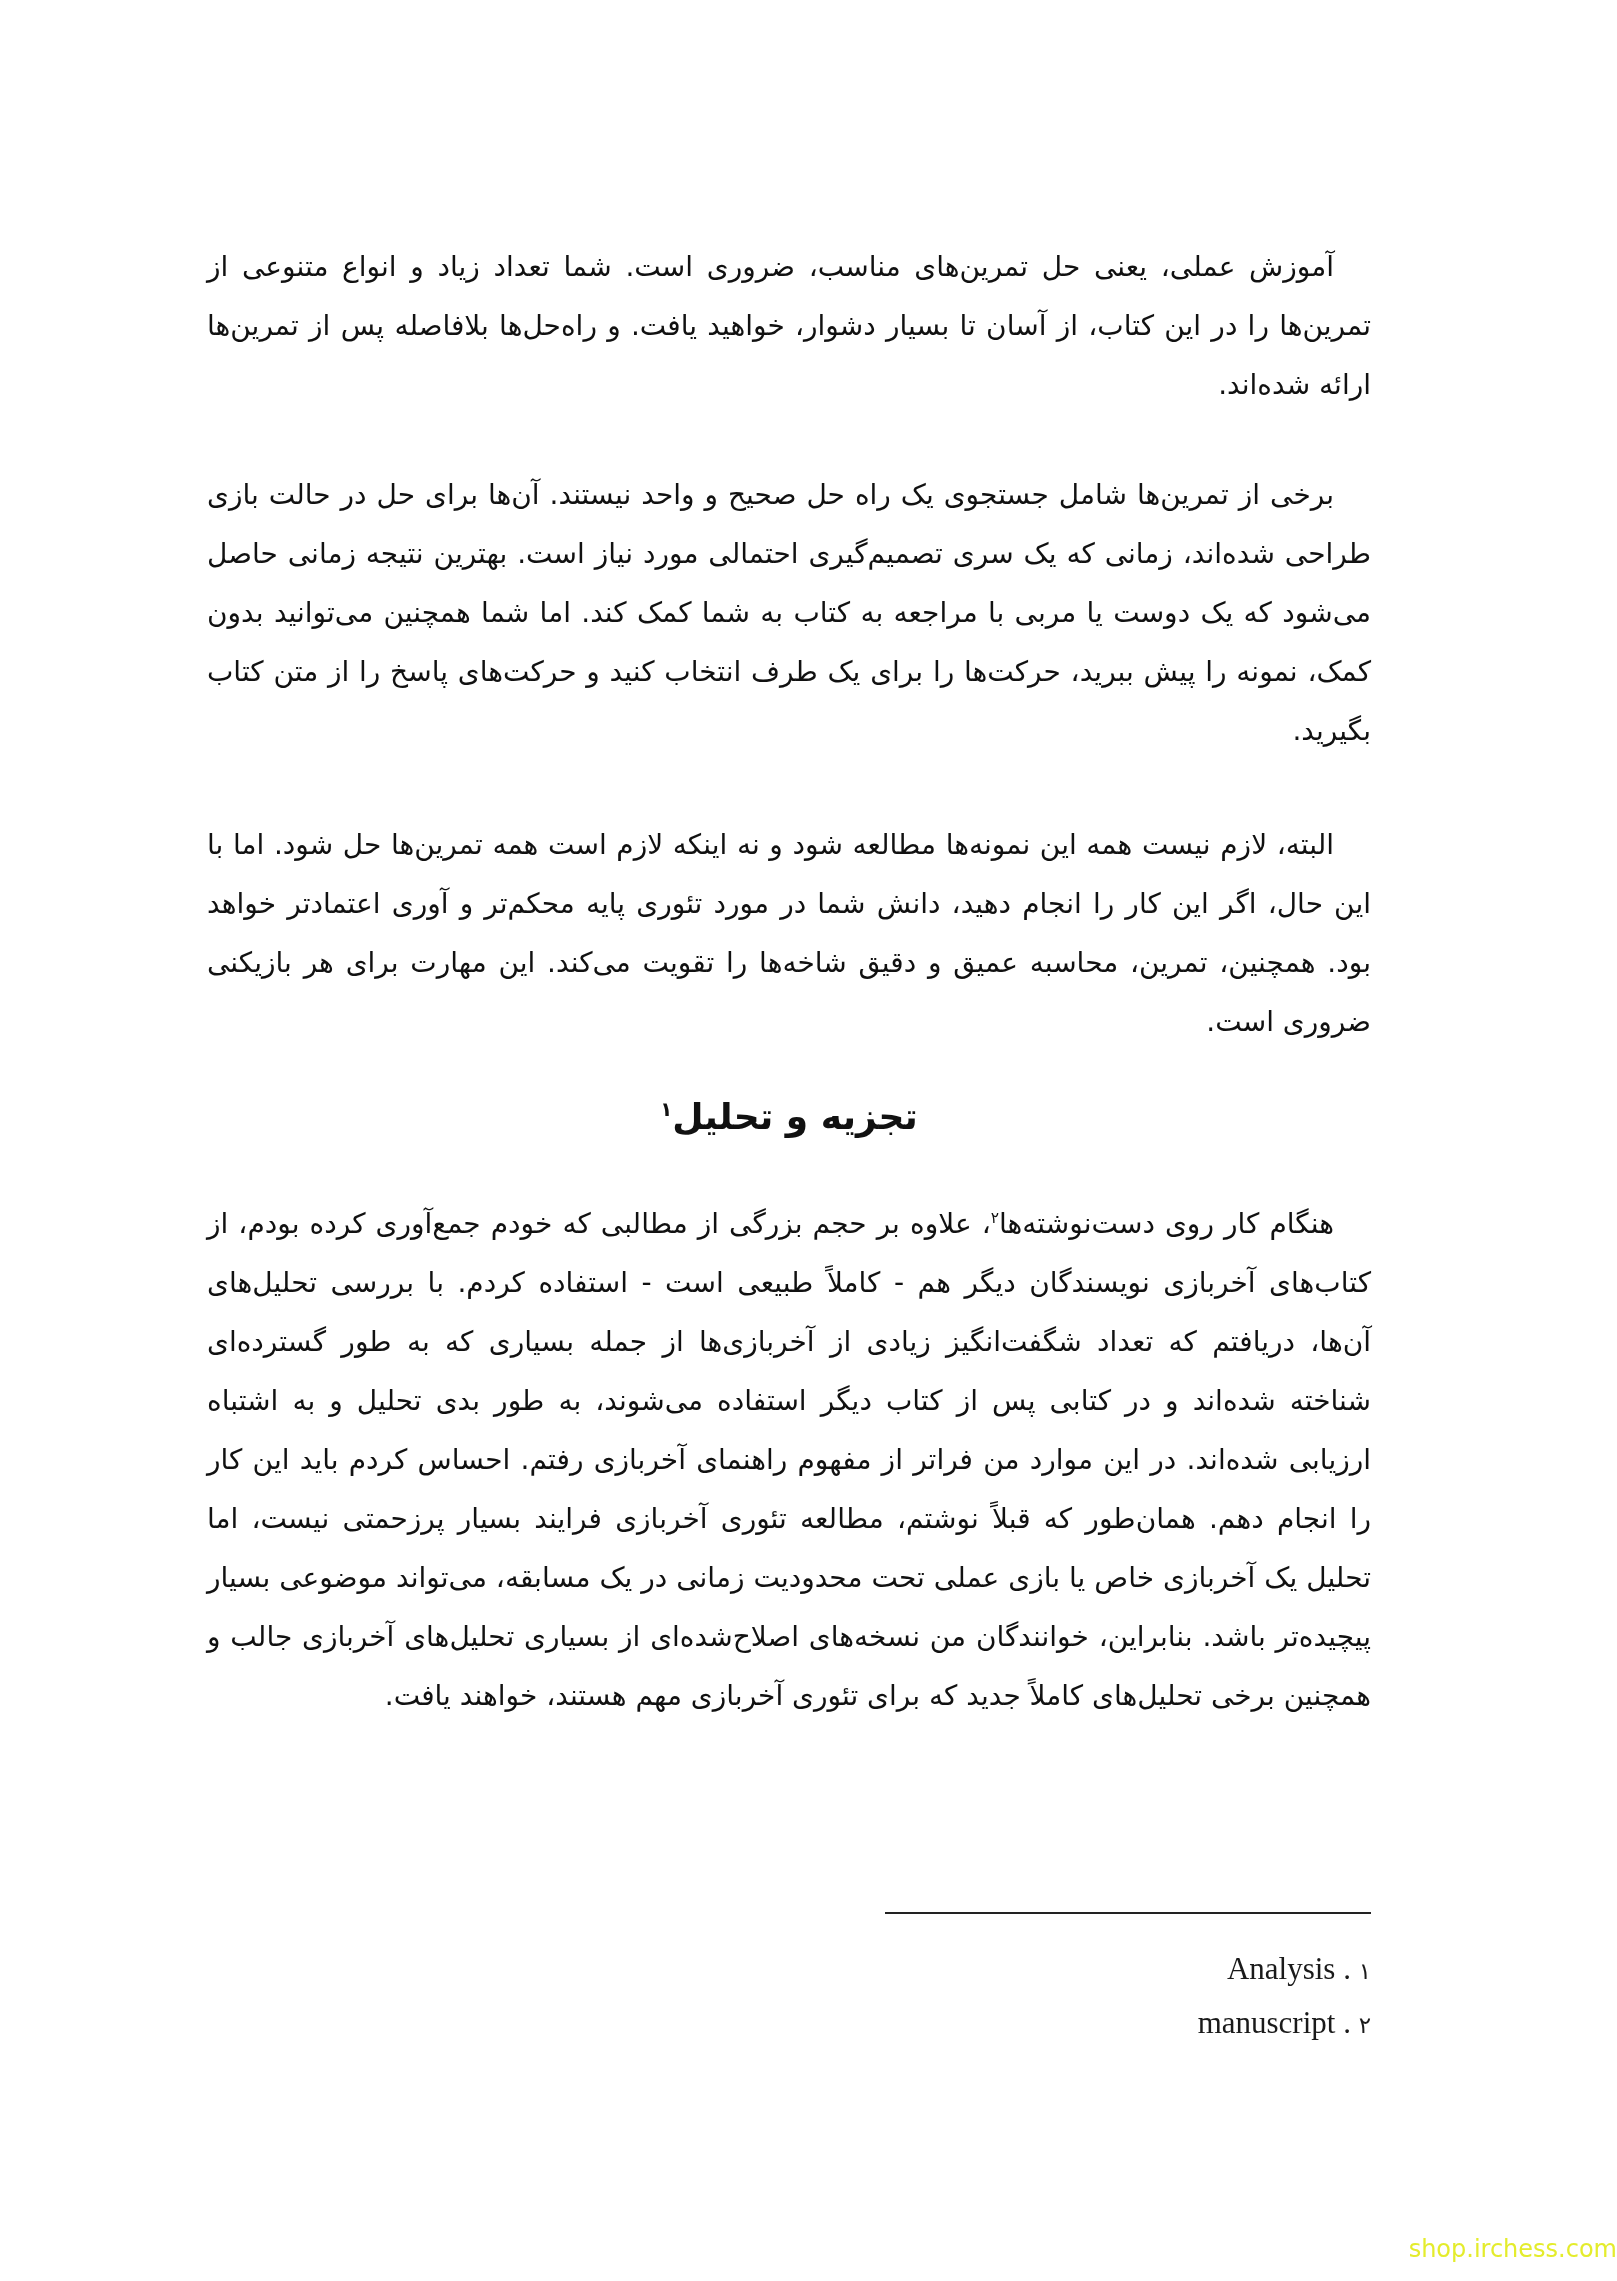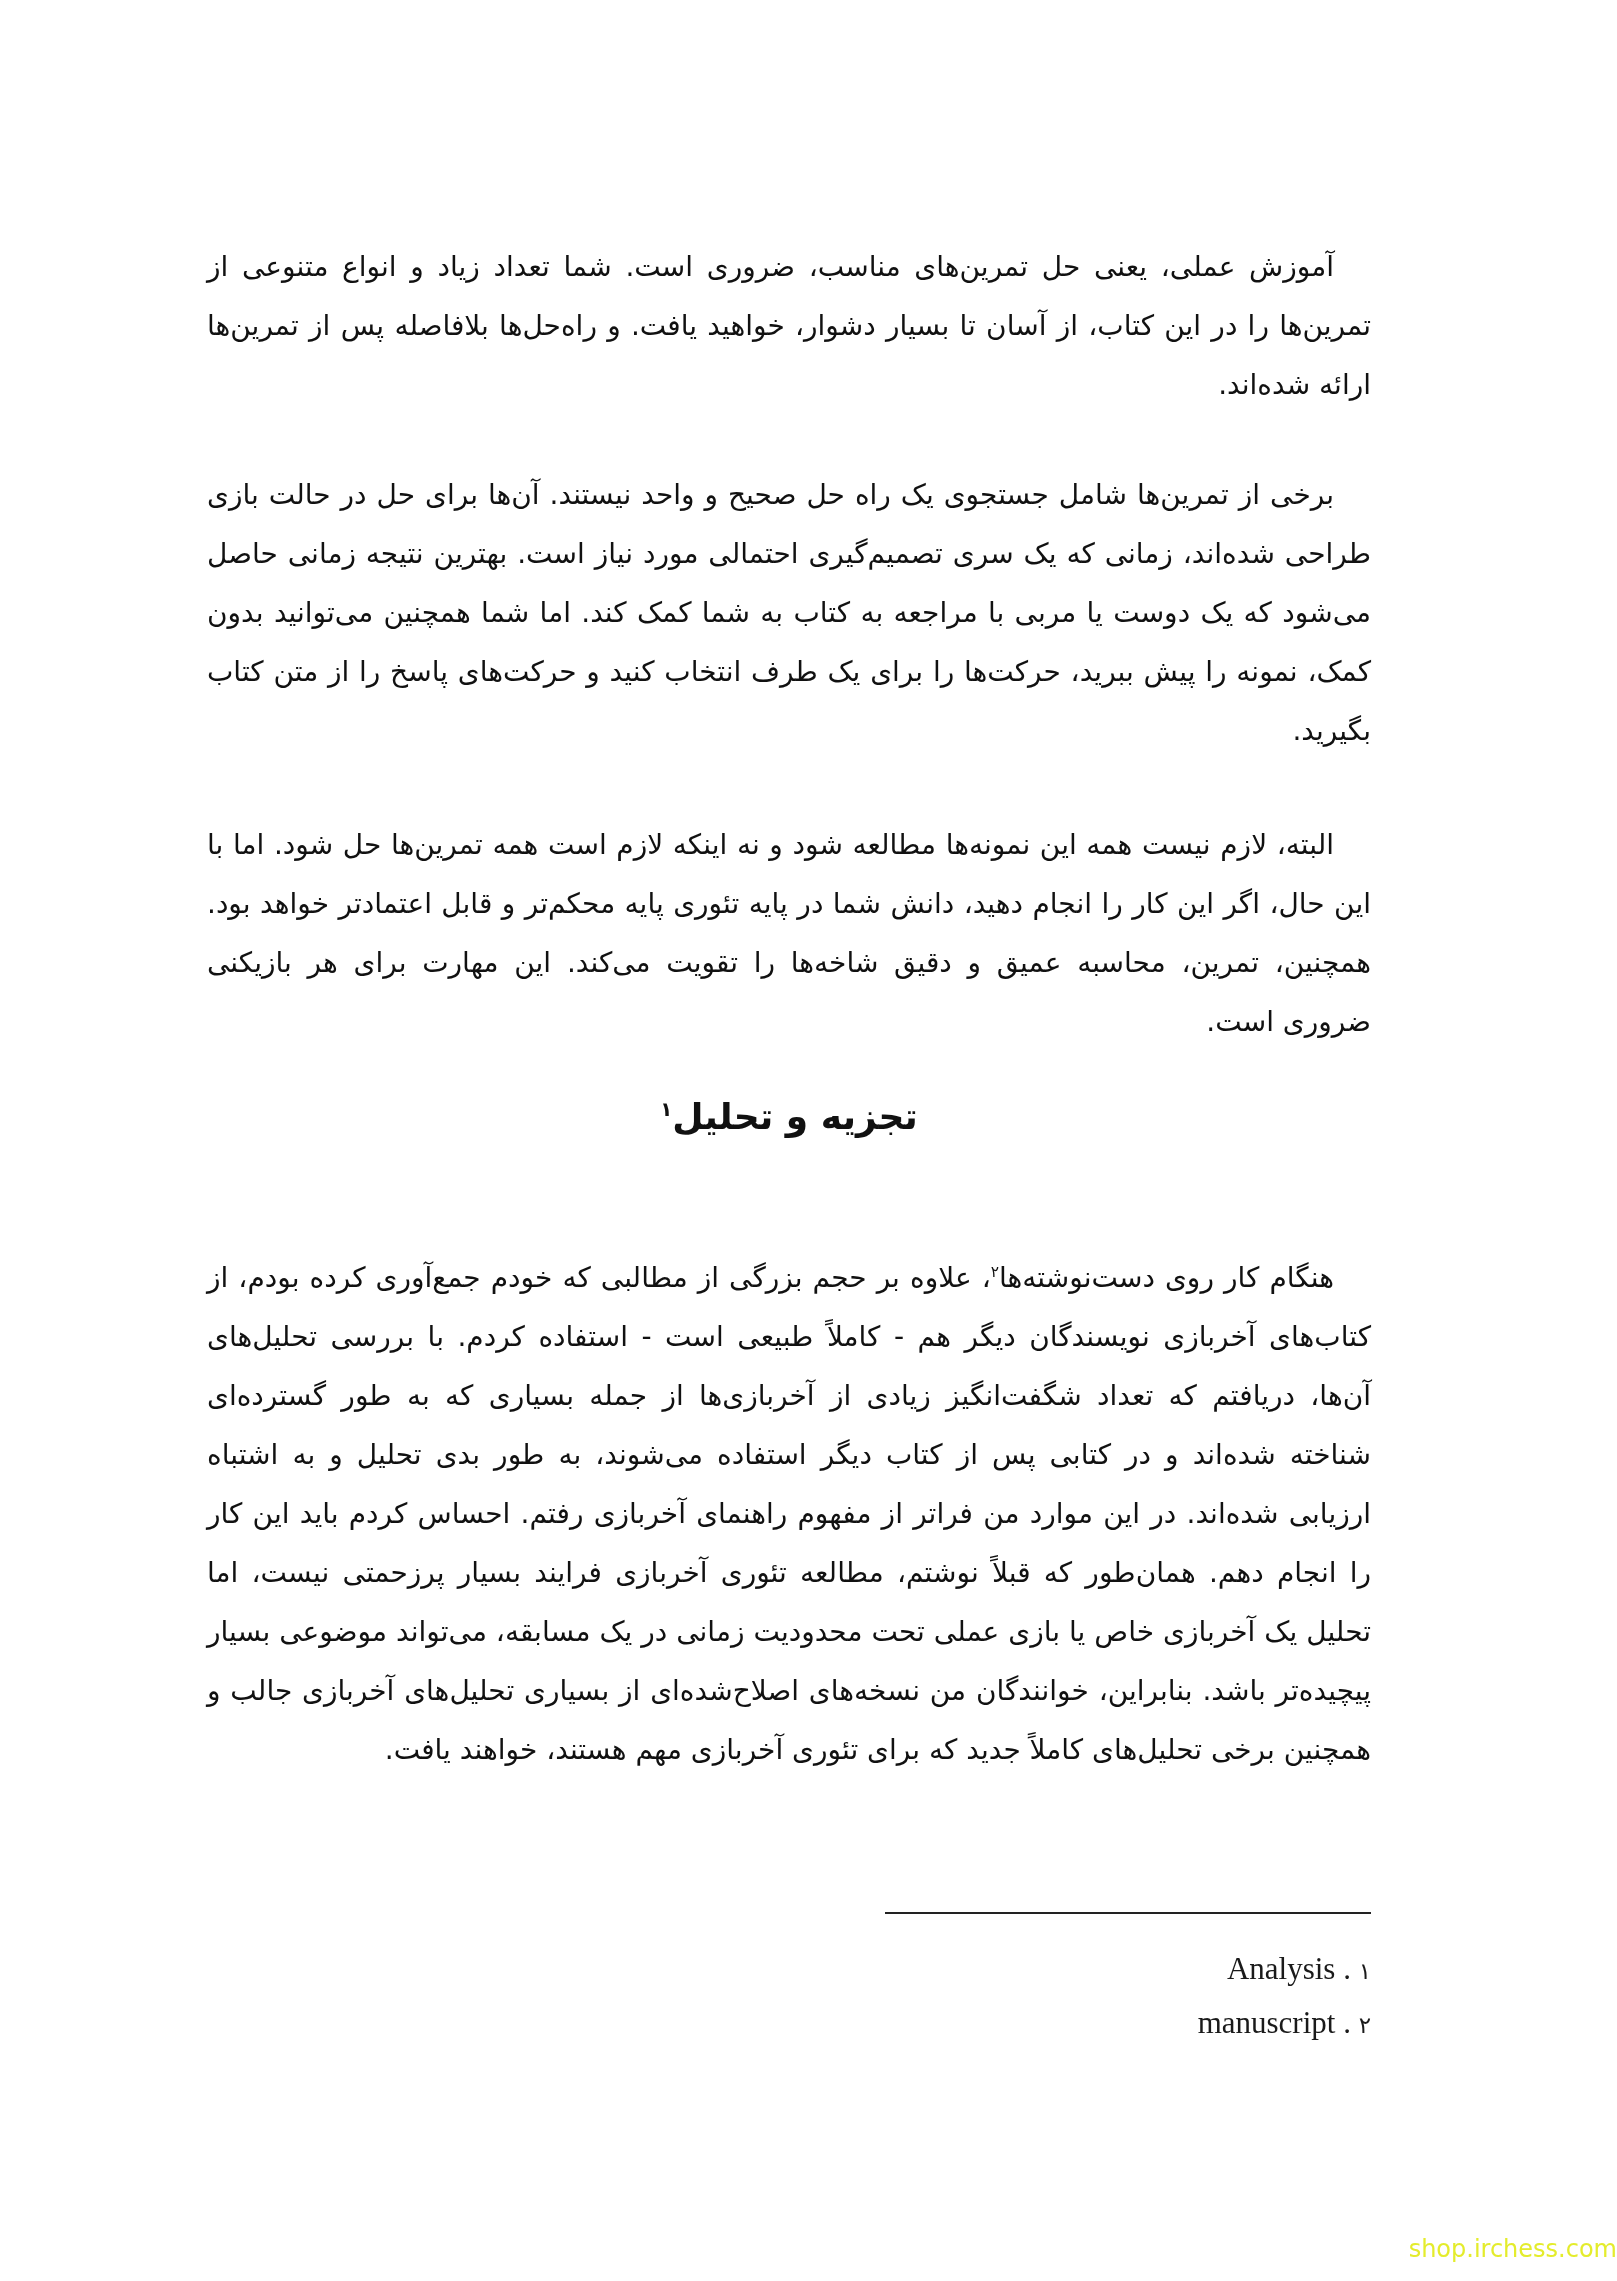--- a/index.html
+++ b/index.html
@@ -32,21 +32,21 @@
       line-height: 59px;
       text-align: justify;
       text-align-last: right;
       text-indent: 37px;
       direction: rtl;
       font-weight: 500;
     }
     #p1 { top: 237px; }
     #p2 { top: 465px; }
     #p3 { top: 815px; }
-    #p4 { top: 1248px; }
+    #p4 { top: 1194px; }
     .heading {
       position: absolute;
       left: 0;
       right: 0;
       top: 1074px;
       margin: 16px;
       text-align: center;
       font-size: 36px;
       font-weight: bold;
       line-height: 53px;
@@ -98,21 +98,21 @@
   </style>
 </head>
 <body>
 
 <div class="page">
 
   <p id="p2" class="para">برخی از تمرین‌ها شامل جستجوی یک راه حل صحیح و واحد نیستند. آن‌ها برای حل در حالت بازی طراحی شده‌اند، زمانی که یک سری تصمیم‌گیری احتمالی مورد نیاز است. بهترین نتیجه زمانی حاصل می‌شود که یک دوست یا مربی با مراجعه به کتاب به شما کمک کند. اما شما همچنین می‌توانید بدون کمک، نمونه را پیش ببرید، حرکت‌ها را برای یک طرف انتخاب کنید و حرکت‌های پاسخ را از متن کتاب بگیرید.</p>
 
   <p id="p1" class="para">آموزش عملی، یعنی حل تمرین‌های مناسب، ضروری است. شما تعداد زیاد و انواع متنوعی از تمرین‌ها را در این کتاب، از آسان تا بسیار دشوار، خواهید یافت. و راه‌حل‌ها بلافاصله پس از تمرین‌ها ارائه شده‌اند.</p>
 
-  <p id="p3" class="para">البته، لازم نیست همه این نمونه‌ها مطالعه شود و نه اینکه لازم است همه تمرین‌ها حل شود. اما با این حال، اگر این کار را انجام دهید، دانش شما در پایه تئوری پایه محکم‌تر و قابل اعتمادتر خواهد بود. همچنین، تمرین، محاسبه عمیق و دقیق شاخه‌ها را تقویت می‌کند. این مهارت برای هر بازیکنی ضروری است.</p>
+  <p id="p3" class="para">البته، لازم نیست همه این نمونه‌ها مطالعه شود و نه اینکه لازم است همه تمرین‌ها حل شود. اما با این حال، اگر این کار را انجام دهید، دانش شما در مورد تئوری پایه محکم‌تر و آوری اعتمادتر خواهد بود. همچنین، تمرین، محاسبه عمیق و دقیق شاخه‌ها را تقویت می‌کند. این مهارت برای هر بازیکنی ضروری است.</p>
 
   <h2 class="heading"><span>تجزیه و تحلیل</span><sup>۱</sup></h2>
 
   <p id="p4" class="para"><span>هنگام کار روی دست‌نوشته‌ها</span><sup>۲</sup><span>، علاوه بر حجم بزرگی از مطالبی که خودم جمع‌آوری کرده بودم، از کتاب‌های آخربازی نویسندگان دیگر هم - کاملاً طبیعی است - استفاده کردم. با بررسی تحلیل‌های آن‌ها، دریافتم که تعداد شگفت‌انگیز زیادی از آخربازی‌ها از جمله بسیاری که به طور گسترده‌ای شناخته شده‌اند و در کتابی پس از کتاب دیگر استفاده می‌شوند، به طور بدی تحلیل و به اشتباه ارزیابی شده‌اند. در این موارد من فراتر از مفهوم راهنمای آخربازی رفتم. احساس کردم باید این کار را انجام دهم. همان‌طور که قبلاً نوشتم، مطالعه تئوری آخربازی فرایند بسیار پرزحمتی نیست، اما تحلیل یک آخربازی خاص یا بازی عملی تحت محدودیت زمانی در یک مسابقه، می‌تواند موضوعی بسیار پیچیده‌تر باشد. بنابراین، خوانندگان من نسخه‌های اصلاح‌شده‌ای از بسیاری تحلیل‌های آخربازی جالب و همچنین برخی تحلیل‌های کاملاً جدید که برای تئوری آخربازی مهم هستند، خواهند یافت.</span></p>
 
   <div class="fn-rule"></div>
 
   <div class="footnotes">
     <span class="fn"><span class="num">۱</span><span> . </span><span dir="ltr">Analysis</span></span>
     <span class="fn"><span class="num">۲</span><span> . </span><span dir="ltr">manuscript</span></span>

